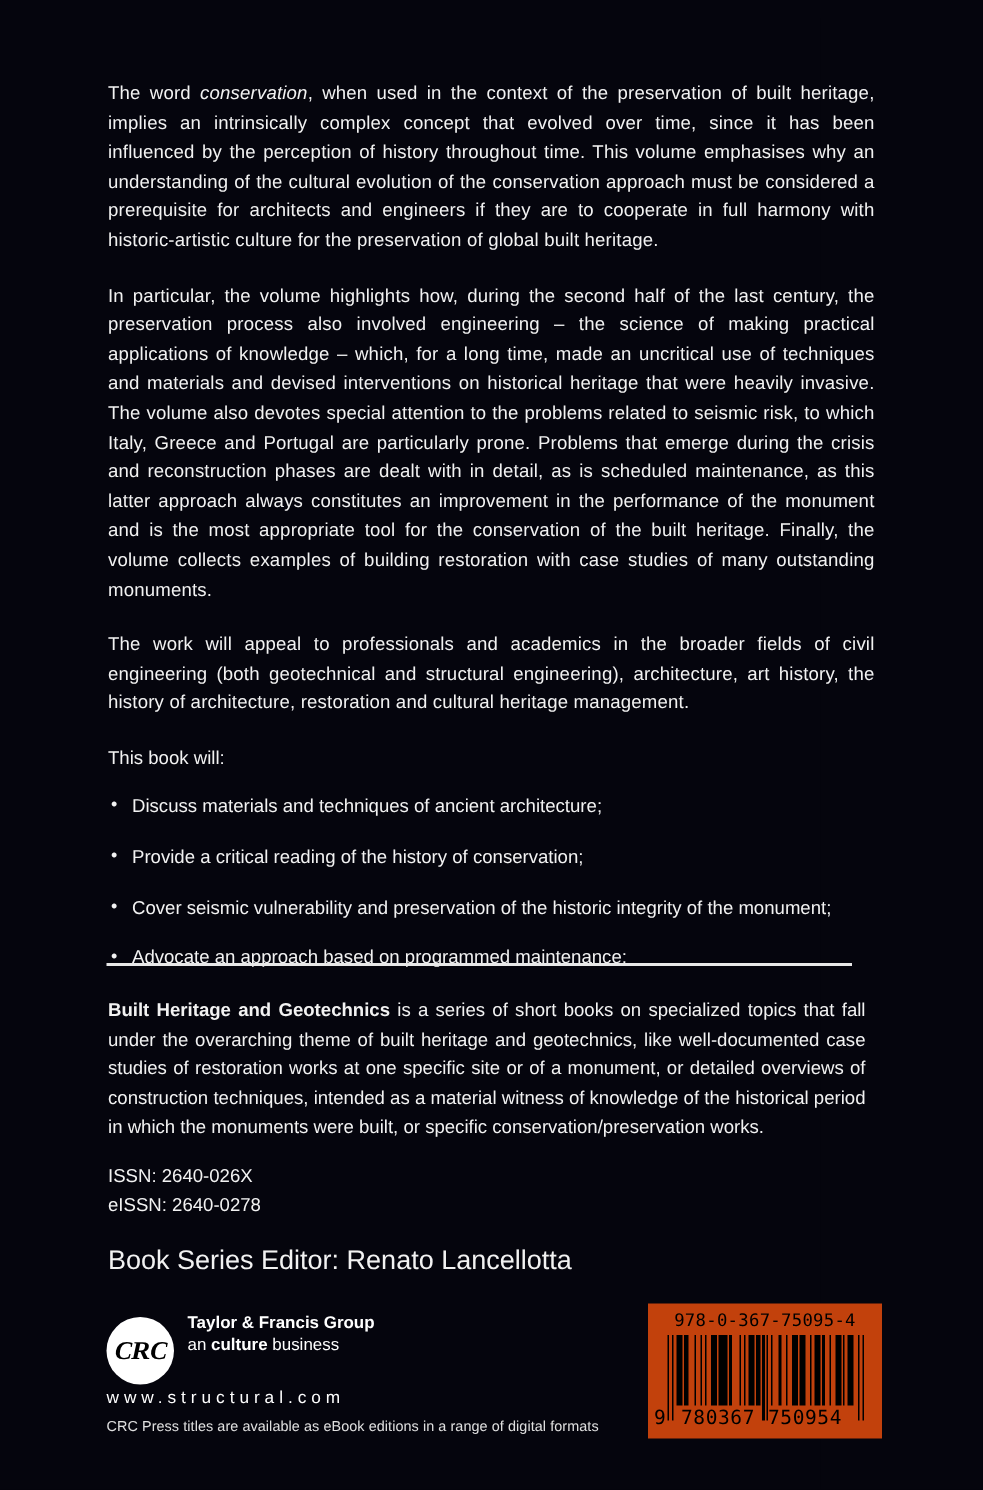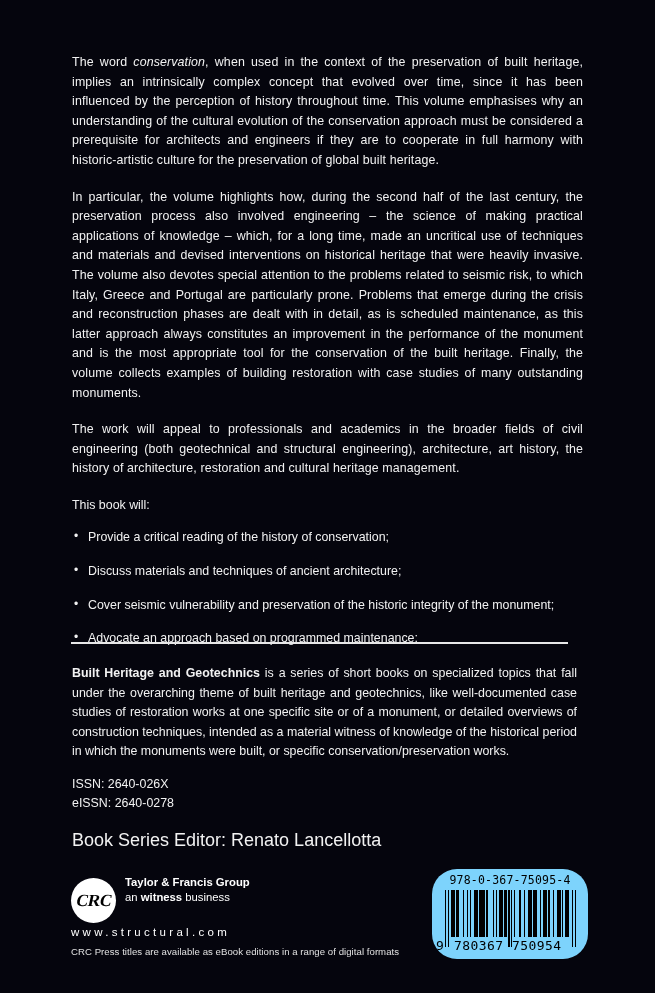--- a/index.html
+++ b/index.html
@@ -191,23 +191,22 @@
     letter-spacing: 0.05px;
   }
 
   
   .barcode-box {
     position: absolute;
     left: 432px;
     top: 857px;
     width: 156px;
     height: 90px;
-    background: #7dd3fc;
+    background: #c2410c;
     box-sizing: border-box;
-    border-radius: 25px;
   }
   .isbn-text {
     position: absolute;
     left: 0;
     top: 4px;
     width: 156px;
     text-align: center;
     font-family: "DejaVu Sans Mono", monospace;
     font-size: 11.5px;
     color: #000000;
@@ -265,22 +264,22 @@
 
     <p class="body-text"><span>The word </span><span class="ital">conservation</span><span>, when used in the context of the preservation of built heritage, implies an intrinsically complex concept that evolved over time, since it has been influenced by the perception of history throughout time. This volume emphasises why an understanding of the cultural evolution of the conservation approach must be considered a prerequisite for architects and engineers if they are to cooperate in full harmony with historic-artistic culture for the preservation of global built heritage.</span></p>
 
     <p class="body-text">In particular, the volume highlights how, during the second half of the last century, the preservation process also involved engineering – the science of making practical applications of knowledge – which, for a long time, made an uncritical use of techniques and materials and devised interventions on historical heritage that were heavily invasive. The volume also devotes special attention to the problems related to seismic risk, to which Italy, Greece and Portugal are particularly prone. Problems that emerge during the crisis and reconstruction phases are dealt with in detail, as is scheduled maintenance, as this latter approach always constitutes an improvement in the performance of the monument and is the most appropriate tool for the conservation of the built heritage. Finally, the volume collects examples of building restoration with case studies of many outstanding monuments.</p>
 
     <p class="body-text">The work will appeal to professionals and academics in the broader fields of civil engineering (both geotechnical and structural engineering), architecture, art history, the history of architecture, restoration and cultural heritage management.</p>
 
     <p class="lead-in">This book will:</p>
 
     <ul class="book-will">
+      <li>Discuss materials and techniques of ancient architecture;</li>
       <li>Provide a critical reading of the history of conservation;</li>
-      <li>Discuss materials and techniques of ancient architecture;</li>
       <li>Cover seismic vulnerability and preservation of the historic integrity of the monument;</li>
       <li>Advocate an approach based on programmed maintenance;</li>
     </ul>
   </div>
 
   <div class="divider"></div>
 
   <div class="series-block">
     <p><span class="series-name">Built Heritage and Geotechnics</span><span> is a series of short books on specialized topics that fall under the overarching theme of built heritage and geotechnics, like well-documented case studies of restoration works at one specific site or of a monument, or detailed overviews of construction techniques, intended as a material witness of knowledge of the historical period in which the monuments were built, or specific conservation/preservation works.</span></p>
   </div>
@@ -292,21 +291,21 @@
 
   <div class="editor-line">Book Series Editor: Renato Lancellotta</div>
 
   <div class="logo-area">
     <div class="logo-row">
       <div class="crc-circle">
         <span>CRC</span>
       </div>
       <div class="logo-text">
         <div class="tf-group">Taylor &amp; Francis Group</div>
-        <div class="informa"><span>an </span><b>witness</b><span> business</span></div>
+        <div class="informa"><span>an </span><b>culture</b><span> business</span></div>
       </div>
     </div>
     <div class="routledge">www.structural.com</div>
   </div>
 
   <div class="ebook-note">CRC Press titles are available as eBook editions in a range of digital formats</div>
 
   <div class="barcode-box">
     <div class="isbn-text">978-0-367-75095-4</div>
     <div class="bars">

